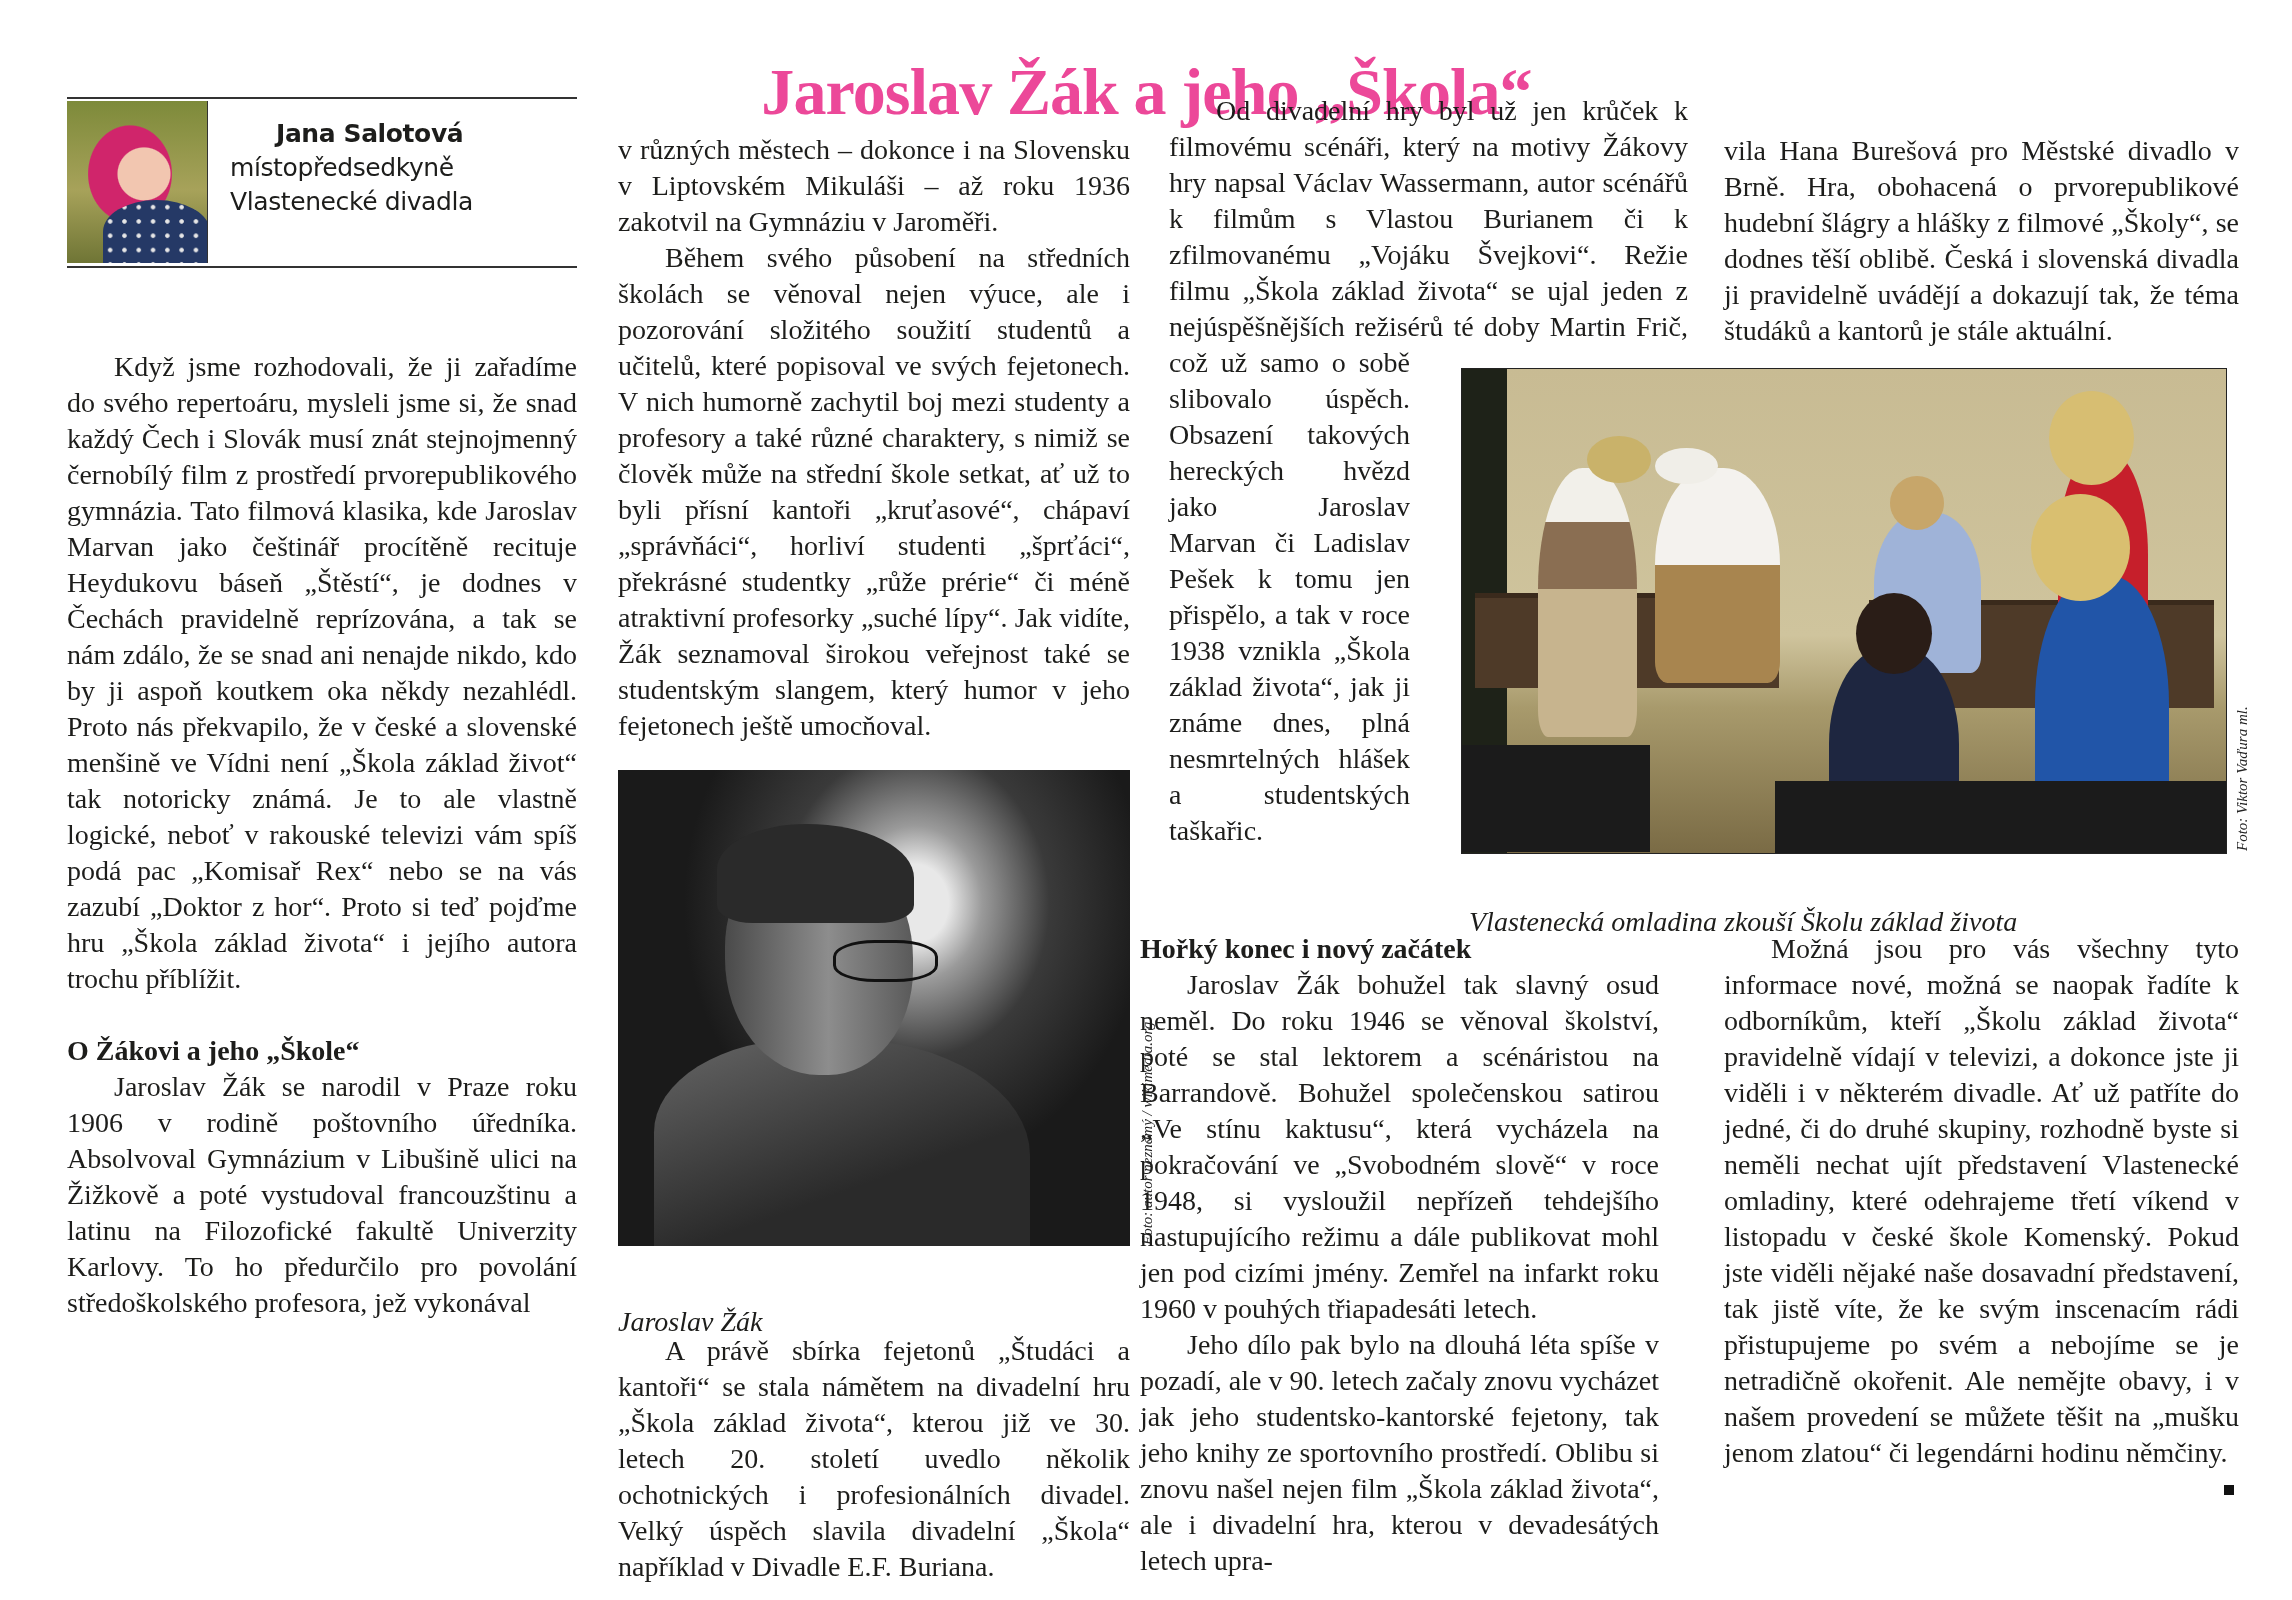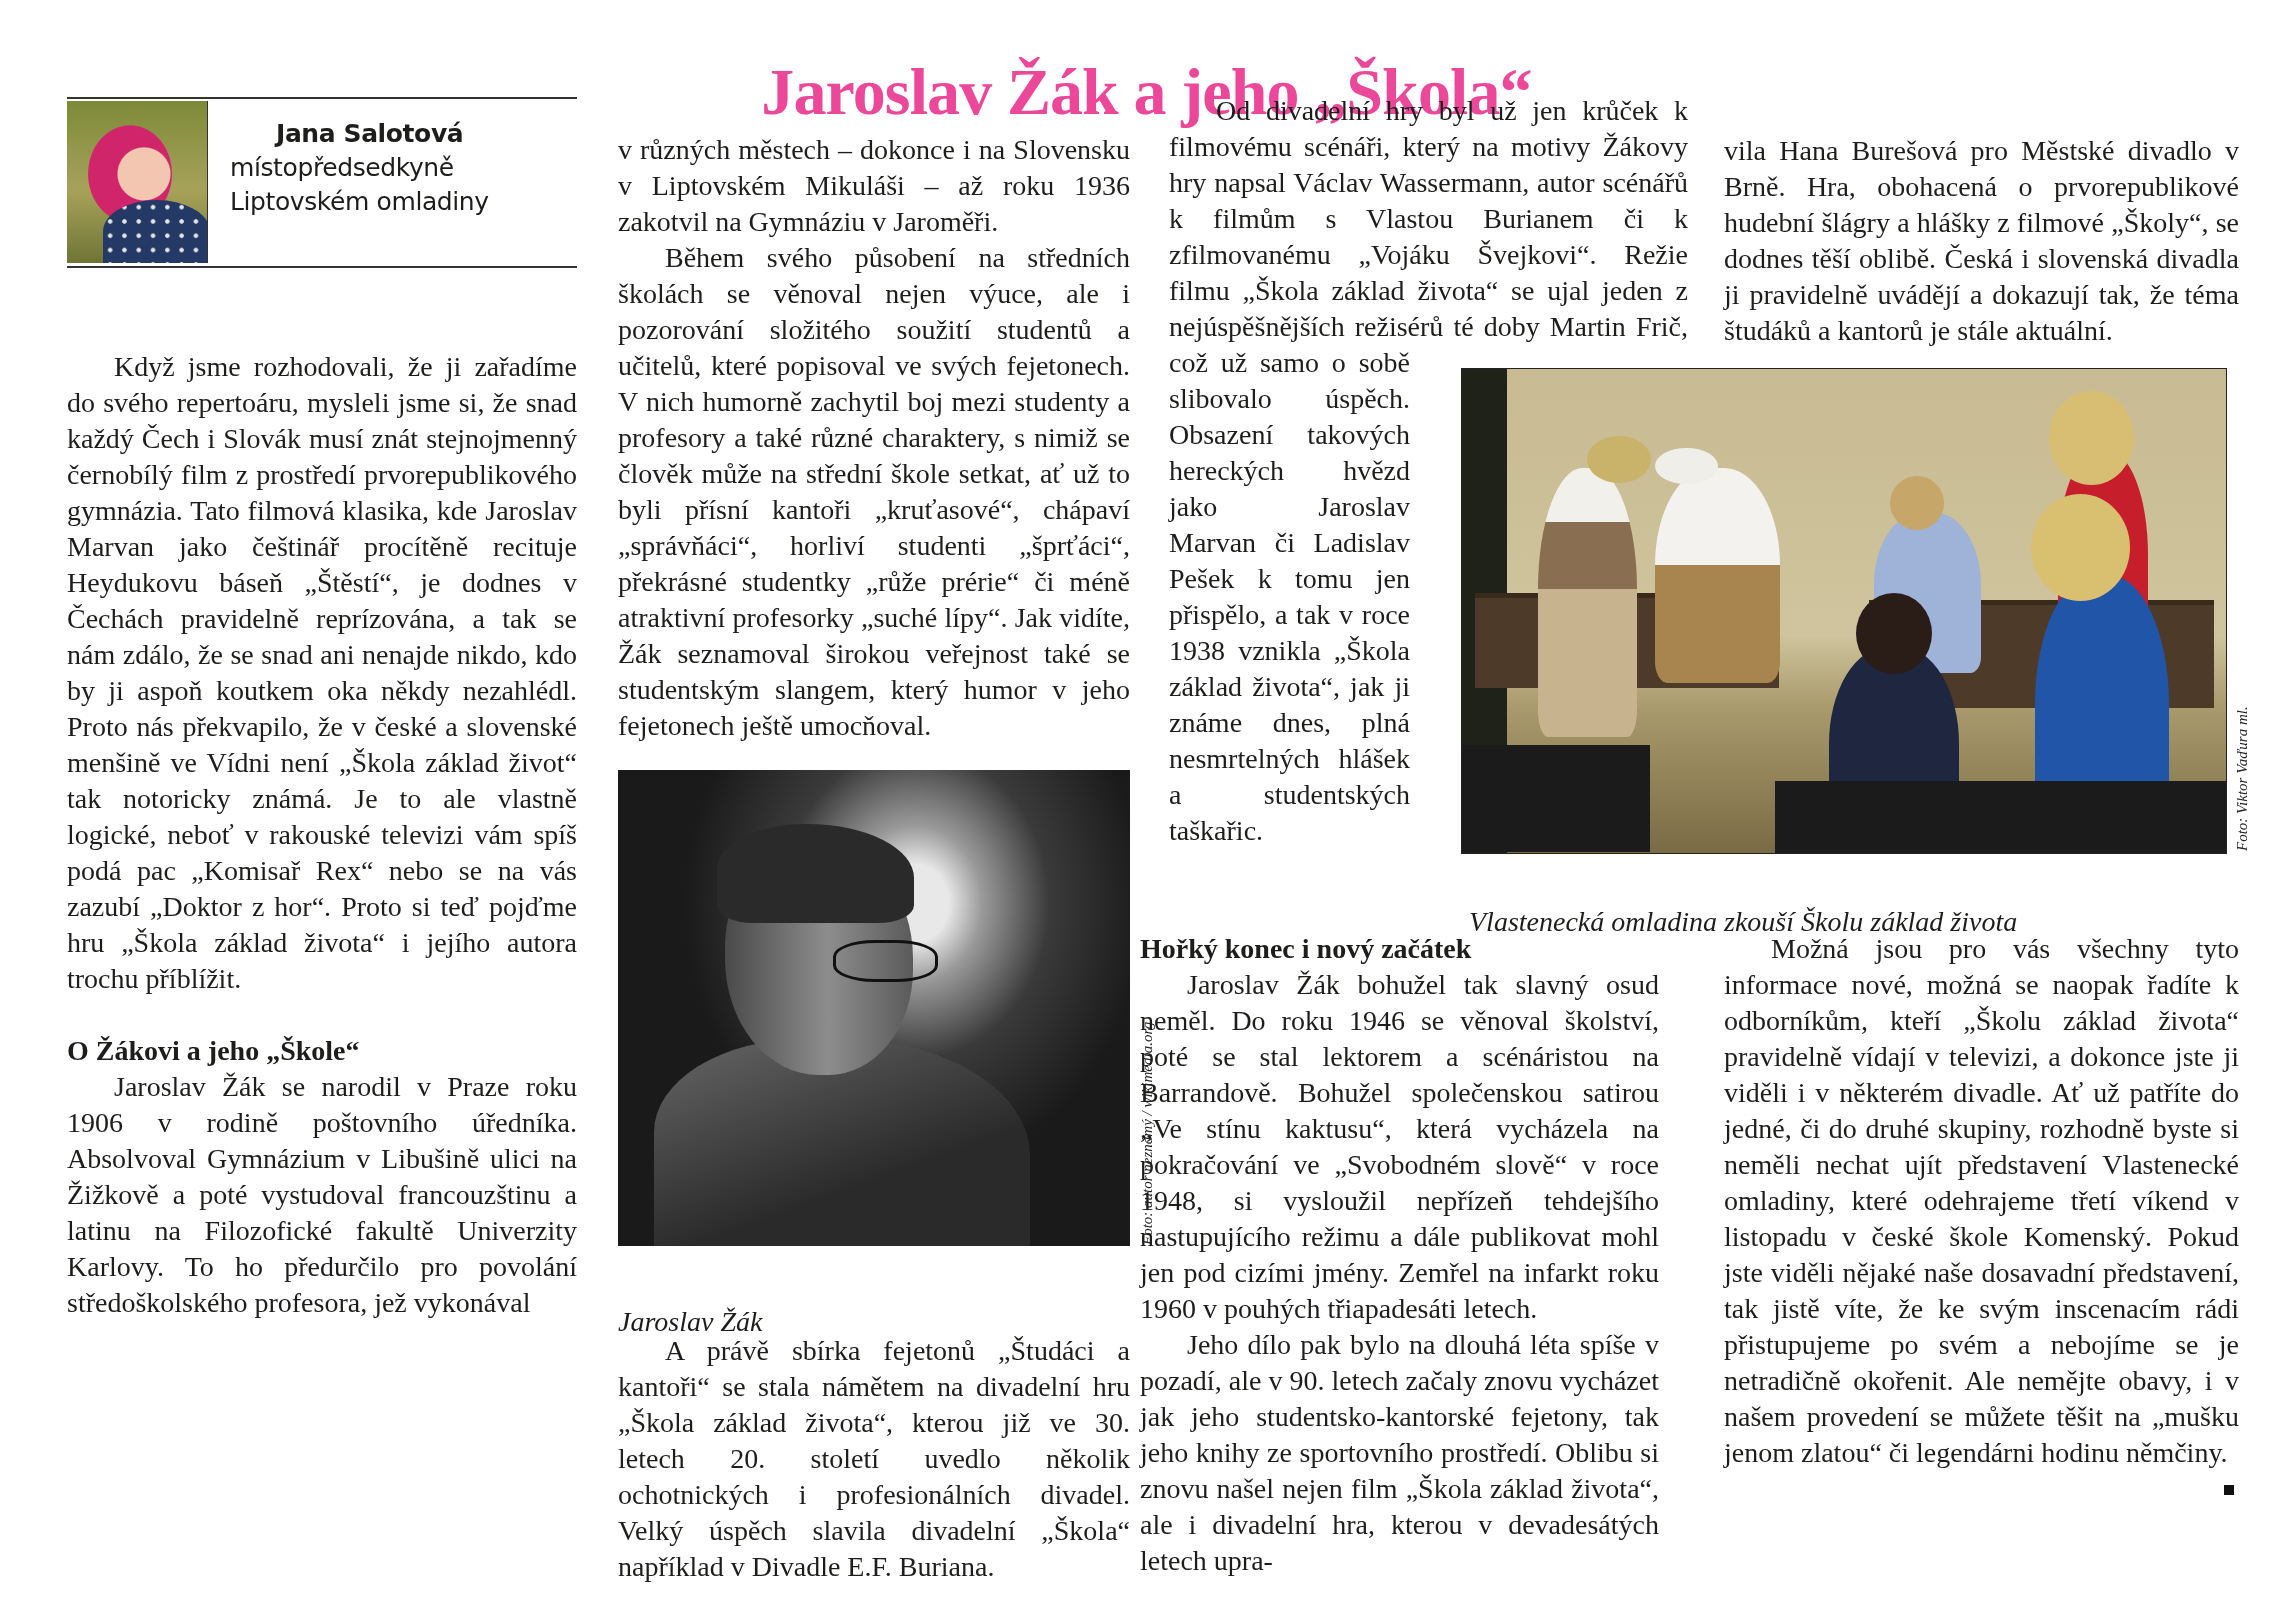--- a/index.html
+++ b/index.html
@@ -61,21 +61,21 @@
 
 <h1 class="title">Jaroslav Žák a jeho „Škola“</h1>
 
 <div class="author-box">
   <div class="author-photo">
       <div class="shirt"></div>
     </div>
   <div class="author-text">
     <div class="author-name">Jana Salotová</div>
     <div>místopředsedkyně</div>
-    <div>Liptovském omladiny</div>
+    <div>Vlastenecké divadla</div>
   </div>
 </div>
 
 <div class="col" style="left:67px; top:313px; width:510px;">
   <div class="gap"></div>
   <p class="ind">Když jsme rozhodovali, že ji zařadíme do svého repertoáru, mysleli jsme si, že snad každý Čech i Slovák musí znát stejnojmenný černobílý film z prostředí prvorepublikového gymnázia. Tato filmová klasika, kde Jaroslav Marvan jako češtinář procítěně recituje Heydukovu báseň „Štěstí“, je dodnes v Čechách pravidelně reprízována, a tak se nám zdálo, že se snad ani nenajde nikdo, kdo by ji aspoň koutkem oka někdy nezahlédl. Proto nás překvapilo, že v české a slovenské menšině ve Vídni není „Škola základ život“ tak notoricky známá. Je to ale vlastně logické, neboť v rakouské televizi vám spíš podá pac „Komisař Rex“ nebo se na vás zazubí „Doktor z hor“. Proto si teď pojďme hru „Škola základ života“ i jejího autora trochu příblížit.</p>
   <div class="gap"></div>
   <p class="head">O Žákovi a jeho „Škole“</p>
   <p class="ind">Jaroslav Žák se narodil v Praze roku 1906 v rodině poštovního úředníka. Absolvoval Gymnázium v Libušině ulici na Žižkově a poté vystudoval francouzštinu a latinu na Filozofické fakultě Univerzity Karlovy. To ho předurčilo pro povolání středoškolského profesora, jež vykonával</p>
 </div>

